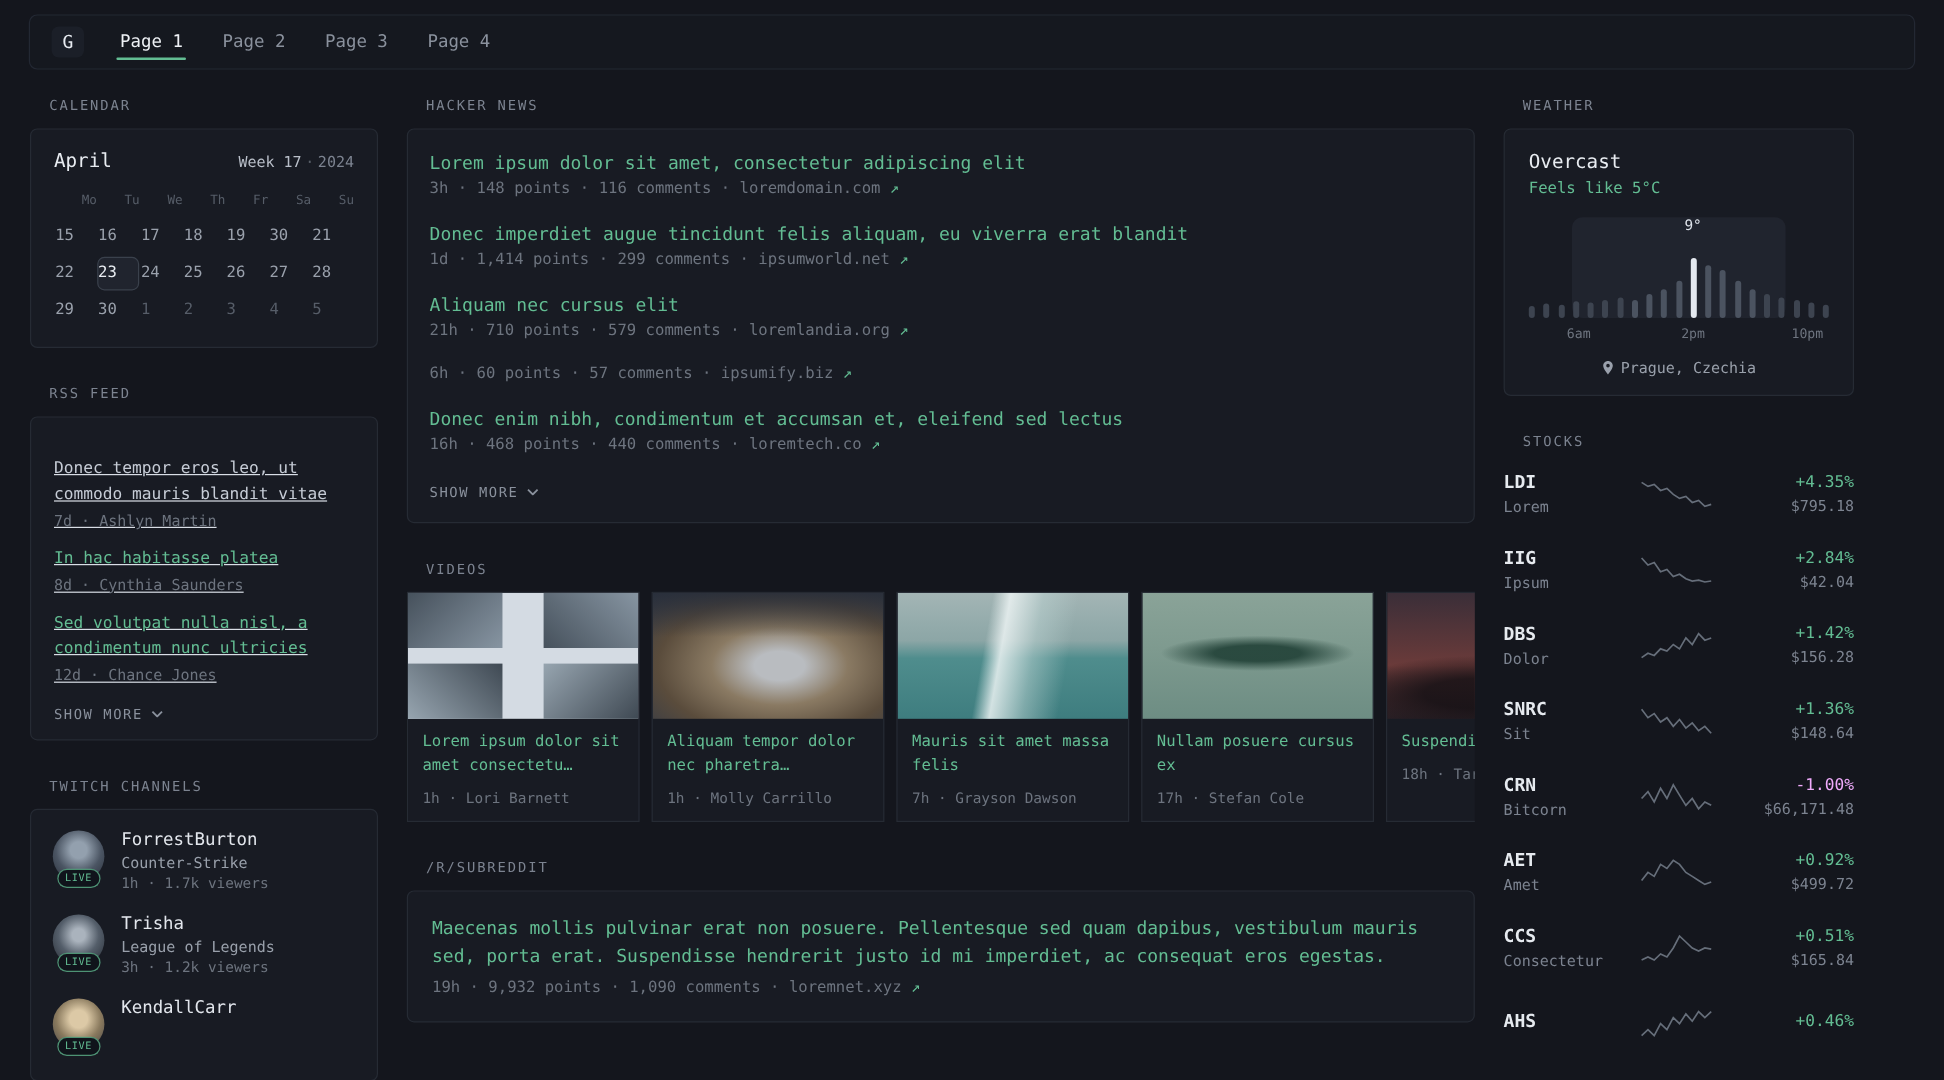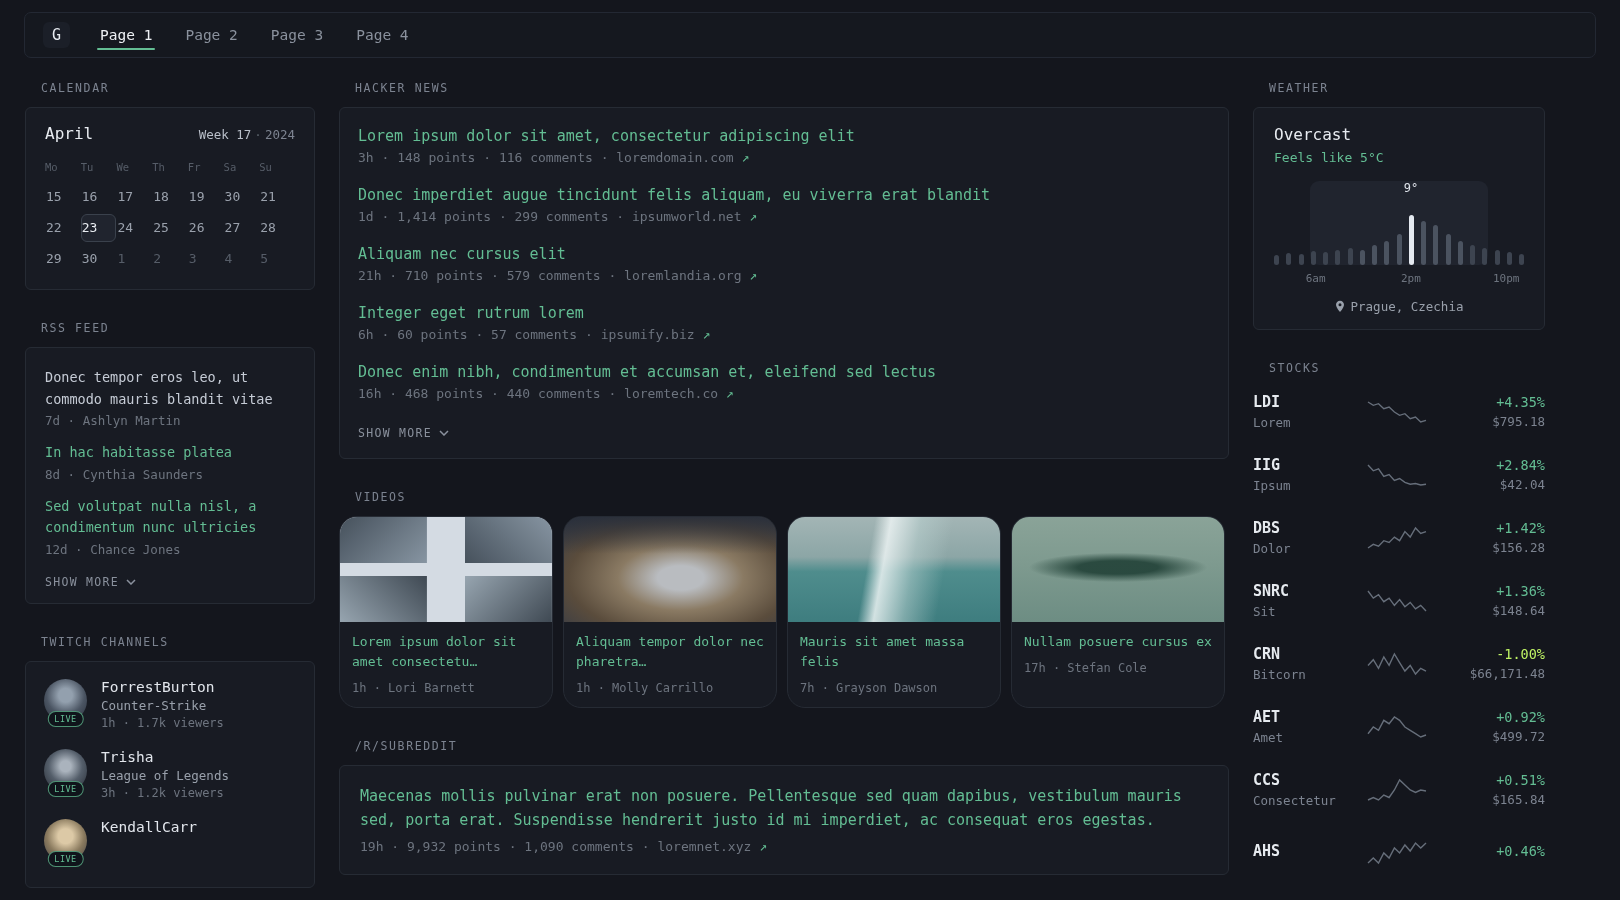--- a/index.html
+++ b/index.html
@@ -52,30 +52,30 @@
   .card { background:#181b23; border:1px solid #262b34; border-radius:6px; }
 
   
   .cal-card { padding:16px 19px 16px; }
   .cal-head { display:flex; justify-content:space-between; align-items:baseline; }
   .cal-month { font-size:16px; color:#e8ecf1; }
   .cal-meta { font-size:12.5px; color:#b9bfc9; }
   .cal-meta .dot { color:#596069; margin:0 3px; }
   .cal-meta .year { color:#7c8390; }
   .cal-grid { display:grid; grid-template-columns:repeat(7,1fr); margin-top:12px; row-gap:3px; }
-  .cal-dow { font-size:10.5px; color:#565d68; text-align:left; padding:6px 0 7px; }
+  .cal-dow { font-size:10.5px; color:#565d68; text-align:right; padding:6px 0 7px; }
   .cal-day {
     font-size:13px; color:#9aa1ac; text-align:left;
     padding:5px 0 6px; border:1px solid transparent; border-radius:6px;
   }
   .cal-day.muted { color:#565d68; }
   .cal-day.selected { border-color:#3a414c; background:#20242e; color:#e8ecf1; }
 
   
-  .rss-card { padding:19px 19px 13px; }
+  .rss-card { padding:32px 19px 13px;text-decoration:underline; }
   .rss-title { display:block; font-size:13.5px; line-height:1.6; color:#63bd93; cursor:pointer; }
   .rss-title.visited { color:#c6ccd6; }
   .rss-meta { font-size:12.5px; color:#6d747f; margin:3px 0 14px; }
   .show-more {
     display:inline-flex; align-items:center; gap:7px;
     font-size:11.5px; letter-spacing:1.3px; color:#8a919d;
     cursor:pointer; margin-top:2px;
   }
 
   
@@ -98,22 +98,22 @@
   .hn-card { padding:19px 18px 17px; }
   .hn-item { margin-bottom:21px; }
   .hn-title { display:block; font-size:15px; color:#63bd93; cursor:pointer; }
   .hn-meta { font-size:13px; color:#6d747f; margin-top:5px; }
   .hn-domain { color:#6d747f; cursor:pointer; }
   .arrow { color:#63bd93; }
 
   
   .video-strip { display:flex; gap:10px; overflow:hidden; }
   .video-card {
-    width:214px; flex:none; background:#181b23; border:1px solid #262b34;
-    border-radius:18px; overflow:hidden; cursor:pointer;
+    width:194px; flex:none; background:#181b23; border:1px solid #262b34;
+    border-radius:0; overflow:hidden; cursor:pointer;
   }
   .thumb { height:105px; }
   .thumb-1 {
     background-color:#d4dbe3;
     background-image:
       linear-gradient(315deg,#8795a2,#46515c),
       linear-gradient(225deg,#8795a2,#46515c),
       linear-gradient(45deg,#97a5b0,#3f4953),
       linear-gradient(135deg,#97a5b0,#3f4953);
     background-size:41% 44%;
@@ -175,21 +175,21 @@
 
   
   .stock-row { display:flex; align-items:center; height:49px; margin-bottom:14px; cursor:pointer; }
   .s-left { width:92px; flex:none; }
   .s-sym { font-size:15px; font-weight:bold; color:#e6eaef; }
   .s-name { font-size:12.5px; color:#7c8390; margin-top:4px; }
   .s-spark { flex:1; display:flex; justify-content:center; align-items:center; }
   .s-right { width:96px; flex:none; text-align:right; }
   .s-chg { font-size:13.5px; }
   .s-chg.up { color:#63bd93; }
-  .s-chg.down { color:#bef264; }
+  .s-chg.down { color:#f0abfc; }
   .s-price { font-size:12.5px; color:#7c8390; margin-top:4px; }
 </style>
 </head>
 <body>
 
 <header class="topbar">
   <div class="logo">G</div>
   <nav class="tabs" id="tabs">
       <div class="tab active">Page 1</div>
       <div class="tab">Page 2</div>
@@ -306,21 +306,20 @@
       <div class="card hn-card" id="hn-list"><div class="hn-item">
             <a class="hn-title">Lorem ipsum dolor sit amet, consectetur adipiscing elit</a>
             <div class="hn-meta">3h · 148 points · 116 comments · <span class="hn-domain">loremdomain.com <span class="arrow">↗</span></span></div>
           </div><div class="hn-item">
             <a class="hn-title">Donec imperdiet augue tincidunt felis aliquam, eu viverra erat blandit</a>
             <div class="hn-meta">1d · 1,414 points · 299 comments · <span class="hn-domain">ipsumworld.net <span class="arrow">↗</span></span></div>
           </div><div class="hn-item">
             <a class="hn-title">Aliquam nec cursus elit</a>
             <div class="hn-meta">21h · 710 points · 579 comments · <span class="hn-domain">loremlandia.org <span class="arrow">↗</span></span></div>
           </div><div class="hn-item">
-            <a class="hn-title">Integer eget rutrum lorem</a>
             <div class="hn-meta">6h · 60 points · 57 comments · <span class="hn-domain">ipsumify.biz <span class="arrow">↗</span></span></div>
           </div><div class="hn-item">
             <a class="hn-title">Donec enim nibh, condimentum et accumsan et, eleifend sed lectus</a>
             <div class="hn-meta">16h · 468 points · 440 comments · <span class="hn-domain">loremtech.co <span class="arrow">↗</span></span></div>
           </div><div class="show-more">
             <span>SHOW MORE</span>
             <svg width="10" height="6" viewBox="0 0 10 6">
               <path d="M1 1l4 4 4-4" fill="none" stroke="#8a919d" stroke-width="1.5"></path>
             </svg>
           </div></div>

